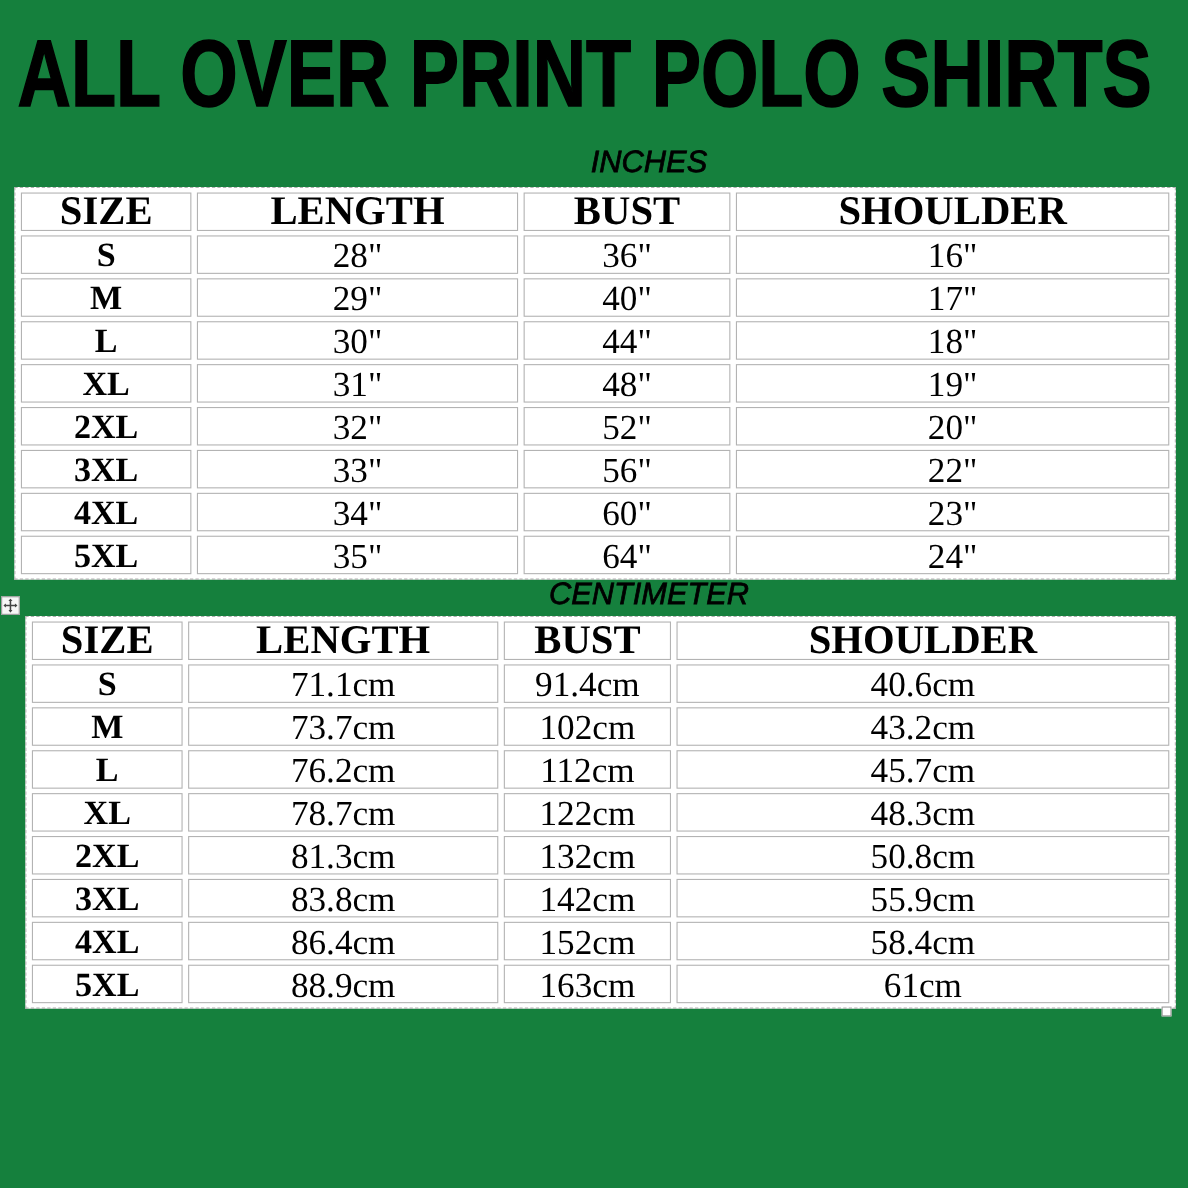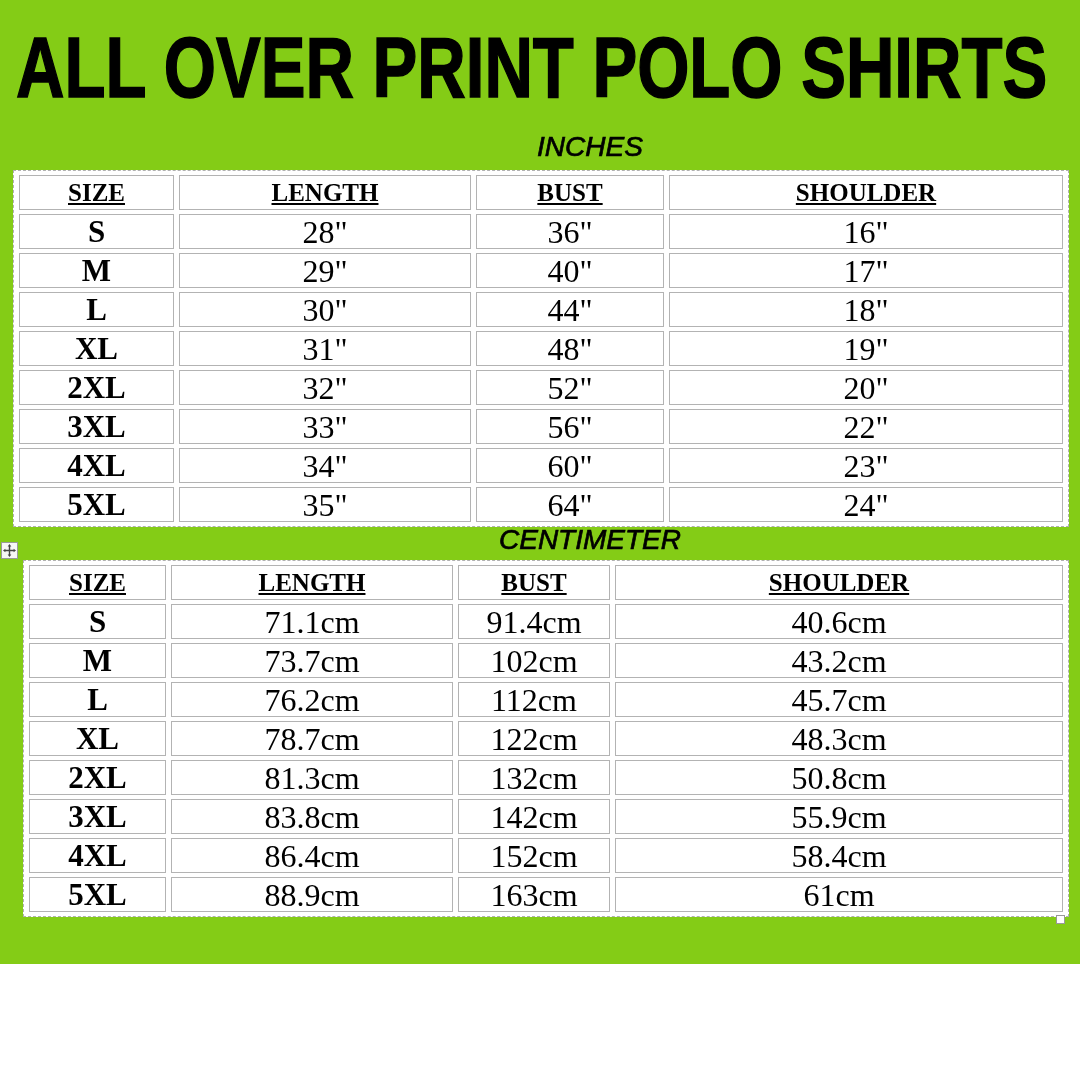--- a/index.html
+++ b/index.html
@@ -1,16 +1,16 @@
 <!DOCTYPE html>
 <html><head>
 <meta charset="utf-8">
 <style>
   html,body{margin:0;padding:0;background:#ffffff;}
-  .page{position:relative;width:1080px;height:964px;background:#84cc16;overflow:hidden;
+  .page{position:relative;width:1080px;height:1080px;background:#15803d;overflow:hidden;
         font-family:"Liberation Serif", serif;color:#000;}
 
   
   .title{position:absolute;left:16px;top:20px;margin:0;white-space:nowrap;
          font-family:"Liberation Sans", sans-serif;font-weight:bold;
          font-size:86px;line-height:94px;letter-spacing:0px;
          transform:scaleX(0.78);transform-origin:left top;
          -webkit-text-stroke:1.5px #000;}
 
   
@@ -23,21 +23,21 @@
   
   .twrap{position:absolute;border:1px dashed #b0b0b0;background:#fff;}
   .t1wrap{left:13px;top:170px;width:1054px;}
   .t2wrap{left:23px;top:560px;width:1044px;}
 
   table.sizes{width:100%;border-collapse:separate;border-spacing:5px 4px;table-layout:fixed;}
   table.sizes th, table.sizes td{
       border:1px solid #b3b3b3;background:#fff;text-align:center;vertical-align:middle;
       height:35px;box-sizing:border-box;padding:0;overflow:hidden;
       font-size:32px;line-height:32px;font-family:"Liberation Serif", serif;}
-  table.sizes th{font-weight:bold;font-size:25px;text-decoration:underline;}
+  table.sizes th{font-weight:bold;font-size:37px;}
   table.sizes td.size-col{font-weight:bold;font-size:31px;}
 
   
   .t1wrap col.c0{width:155px;} .t1wrap col.c1{width:292px;}
   .t1wrap col.c2{width:188px;} .t1wrap col.c3{width:394px;}
   .t2wrap col.c0{width:137px;} .t2wrap col.c1{width:282px;}
   .t2wrap col.c2{width:152px;} .t2wrap col.c3{width:448px;}
 
   
   .handle-move{position:absolute;left:1px;top:542px;width:17px;height:17px;

